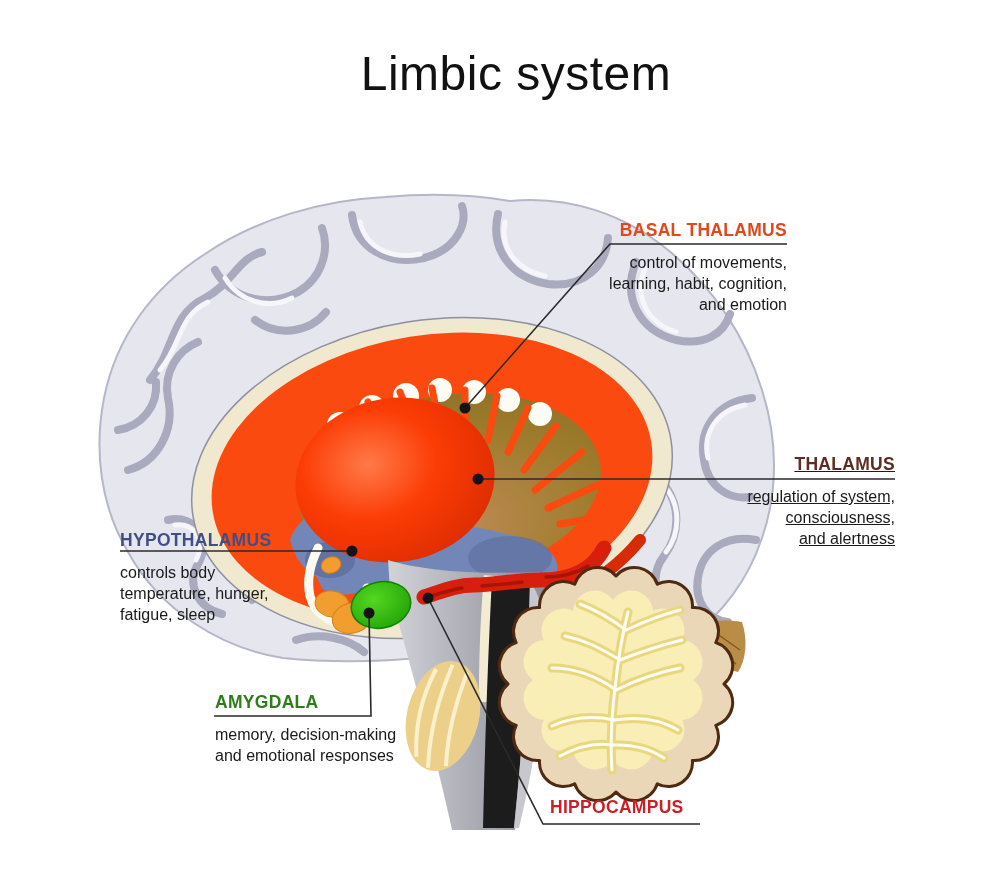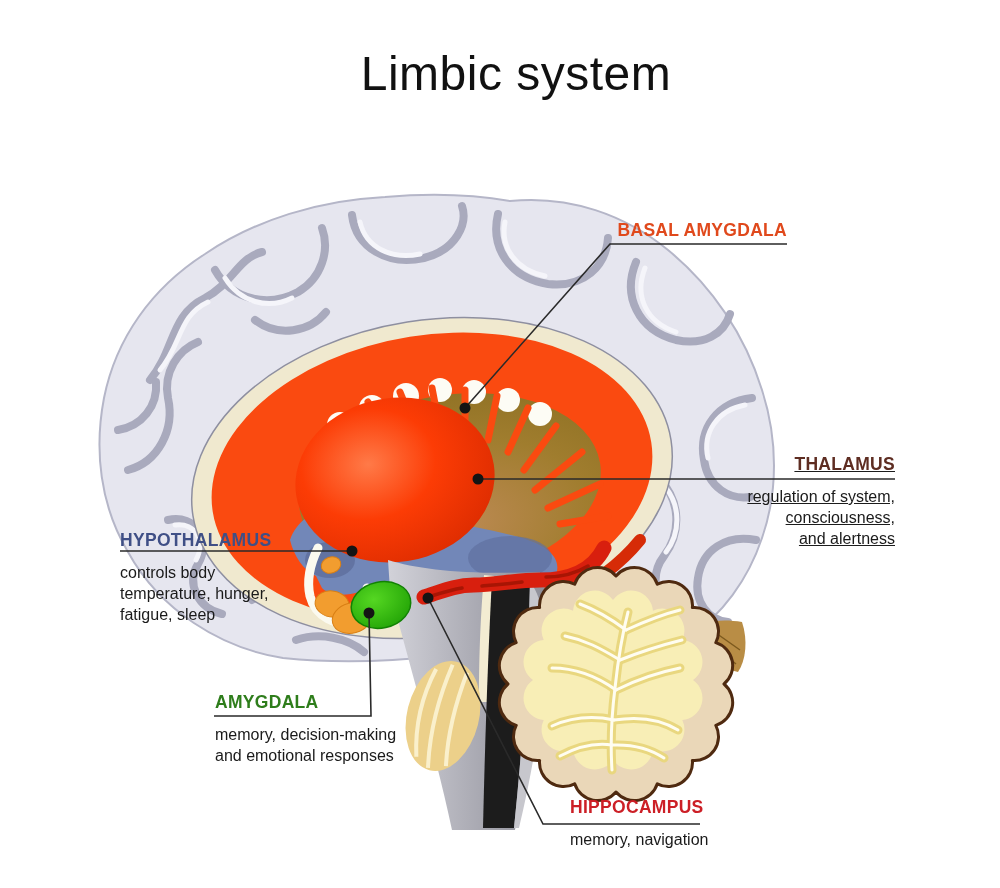--- a/index.html
+++ b/index.html
@@ -13,21 +13,21 @@
     font-size:48px;font-weight:400;color:#111;margin:16px;letter-spacing:0.5px;
   }
   .label{position:absolute;color:#1c1c1c;}
   .label h3{margin:0;font-size:17.5px;font-weight:700;letter-spacing:0.3px;}
   .label p{margin:0;padding-top:11px;font-size:16px;line-height:21px;white-space:pre-line;color:#1a1a1a;}
   .label.align-right{text-align:right;}
   .lbl-basal{top:220px;right:213px;}
   .lbl-thalamus{top:454px;right:105px;text-decoration:underline;}
   .lbl-hypothalamus{top:530px;left:120px;}
   .lbl-amygdala{top:692px;left:215px;}
-  .lbl-hippocampus{top:797px;left:570px;}
+  .lbl-hippocampus{top:797px;left:550px;}
 </style>
 </head>
 <body>
 
 <div class="stage">
 
   <svg width="1000" height="888" viewBox="0 0 1000 888">
     <defs>
       <radialGradient id="ballGrad" cx="38%" cy="38%" r="75%">
         <stop offset="0%" stop-color="#ff7a48"></stop>
@@ -229,21 +229,24 @@
       <circle cx="478" cy="479" r="5.5"></circle>
       <circle cx="352" cy="551" r="5.5"></circle>
       <circle cx="369" cy="613" r="5.5"></circle>
       <circle cx="428" cy="598" r="5.5"></circle>
     </g>
   </svg>
 
   <h1 class="page-title">Limbic system</h1>
 
   <div class="label lbl-basal align-right">
-    <h3 style="color: rgb(224, 73, 28);">BASAL AMYGDALA</h3>
+    <h3 style="color: rgb(224, 73, 28);">BASAL THALAMUS</h3>
+    <p>control of movements,
+learning, habit, cognition,
+and emotion</p>
   </div>
 
   <div class="label lbl-thalamus align-right">
     <h3 style="color: rgb(94, 45, 34);">THALAMUS</h3>
     <p>regulation of system,
 consciousness,
 and alertness</p>
   </div>
 
   <div class="label lbl-hypothalamus">
@@ -254,16 +257,15 @@
   </div>
 
   <div class="label lbl-amygdala">
     <h3 style="color: rgb(46, 125, 27);">AMYGDALA</h3>
     <p>memory, decision-making
 and emotional responses</p>
   </div>
 
   <div class="label lbl-hippocampus">
     <h3 style="color: rgb(204, 31, 38);">HIPPOCAMPUS</h3>
-    <p>memory, navigation</p>
   </div>
 
 </div>
 
 </body></html>

